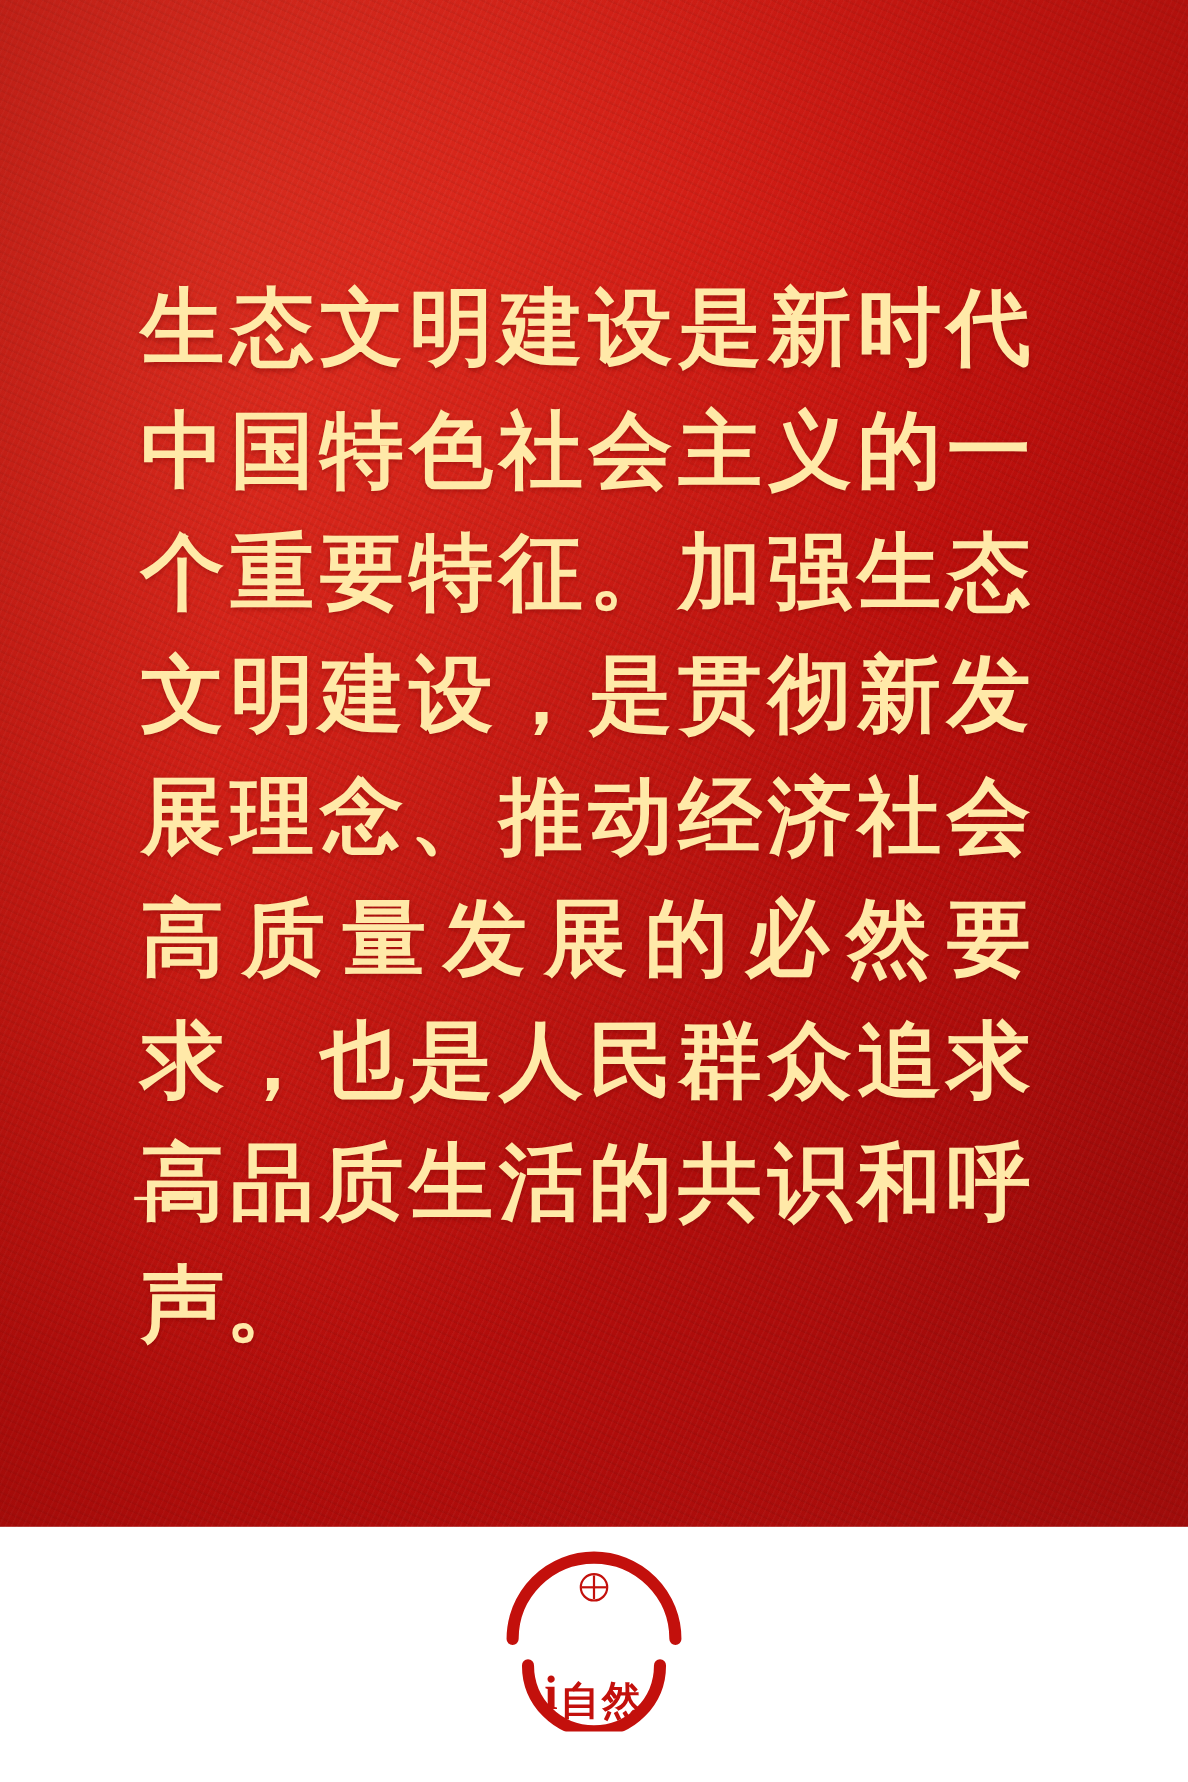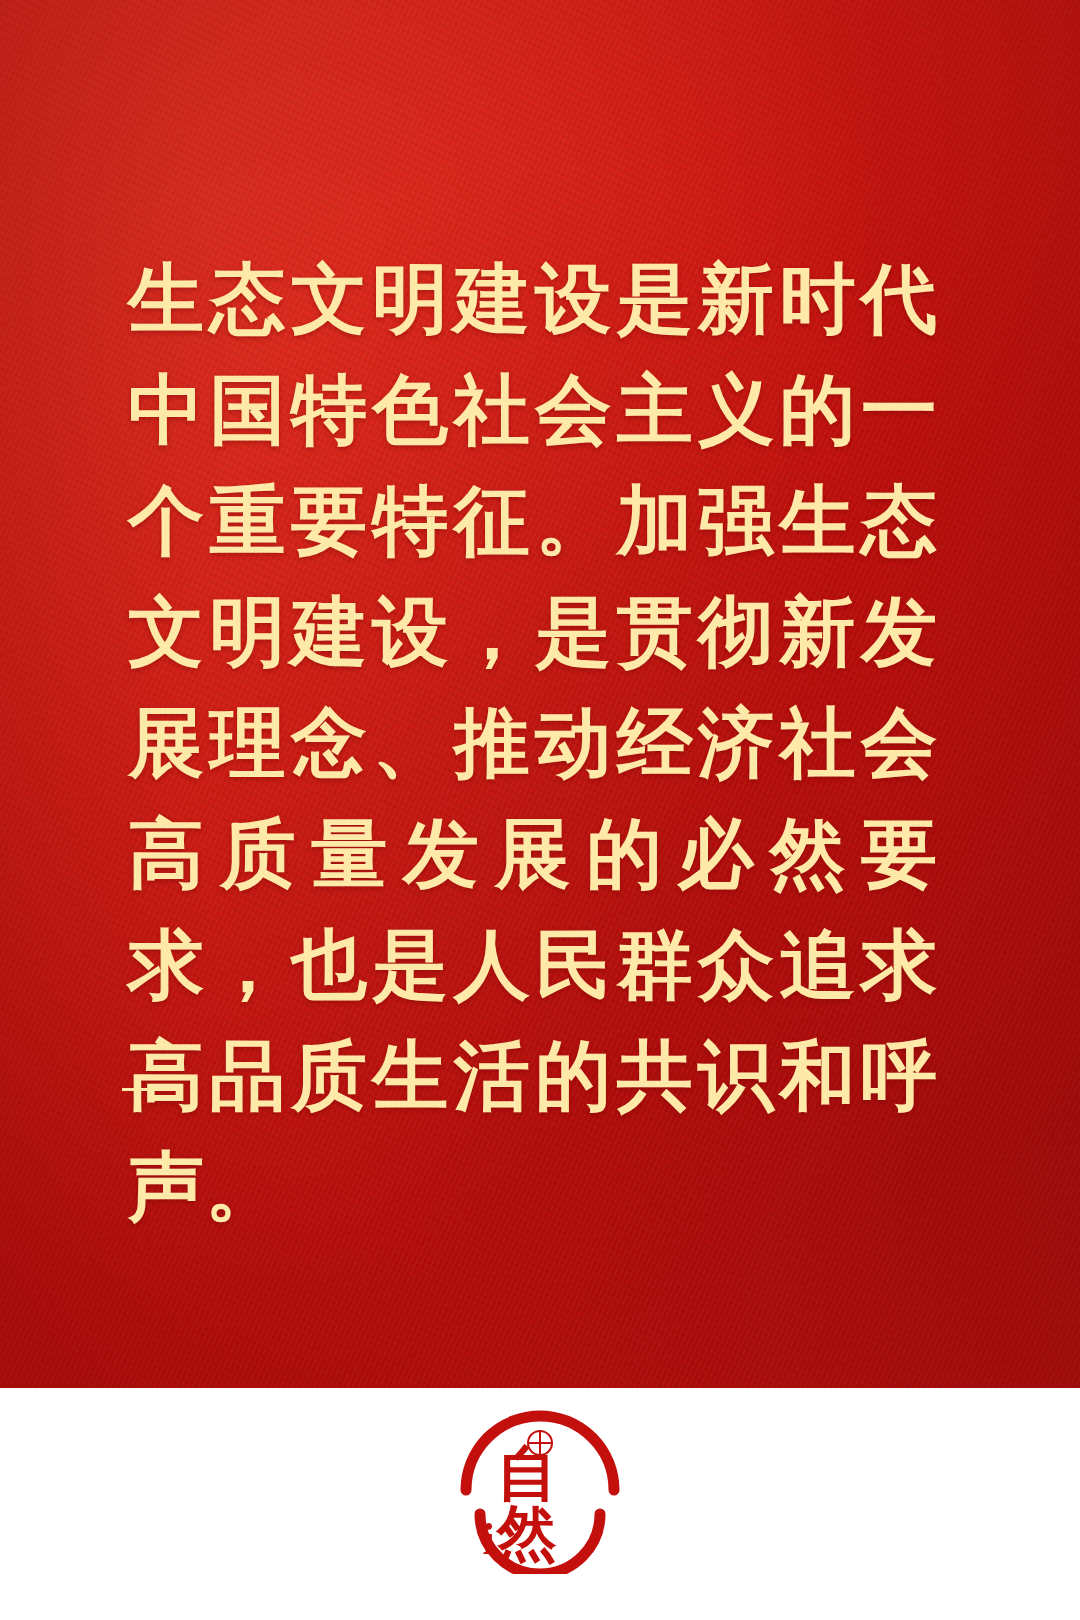--- a/index.html
+++ b/index.html
@@ -117,21 +117,21 @@
     font-weight: bold;
   }
   .logo-i {
     font-size: 44px;
     line-height: 1;
     font-family: "Liberation Serif", serif;
     position: relative;
     top: -2px;
   }
   .logo-cn {
-    font-size: 60px;
+    font-size: 36px;
     line-height: 1;
     letter-spacing: 2px;
   }
   .globe-dot {
     position: absolute;
     left: 50%;
     top: 44px;
     transform: translateX(-50%);
     width: 26px;
     height: 26px;

